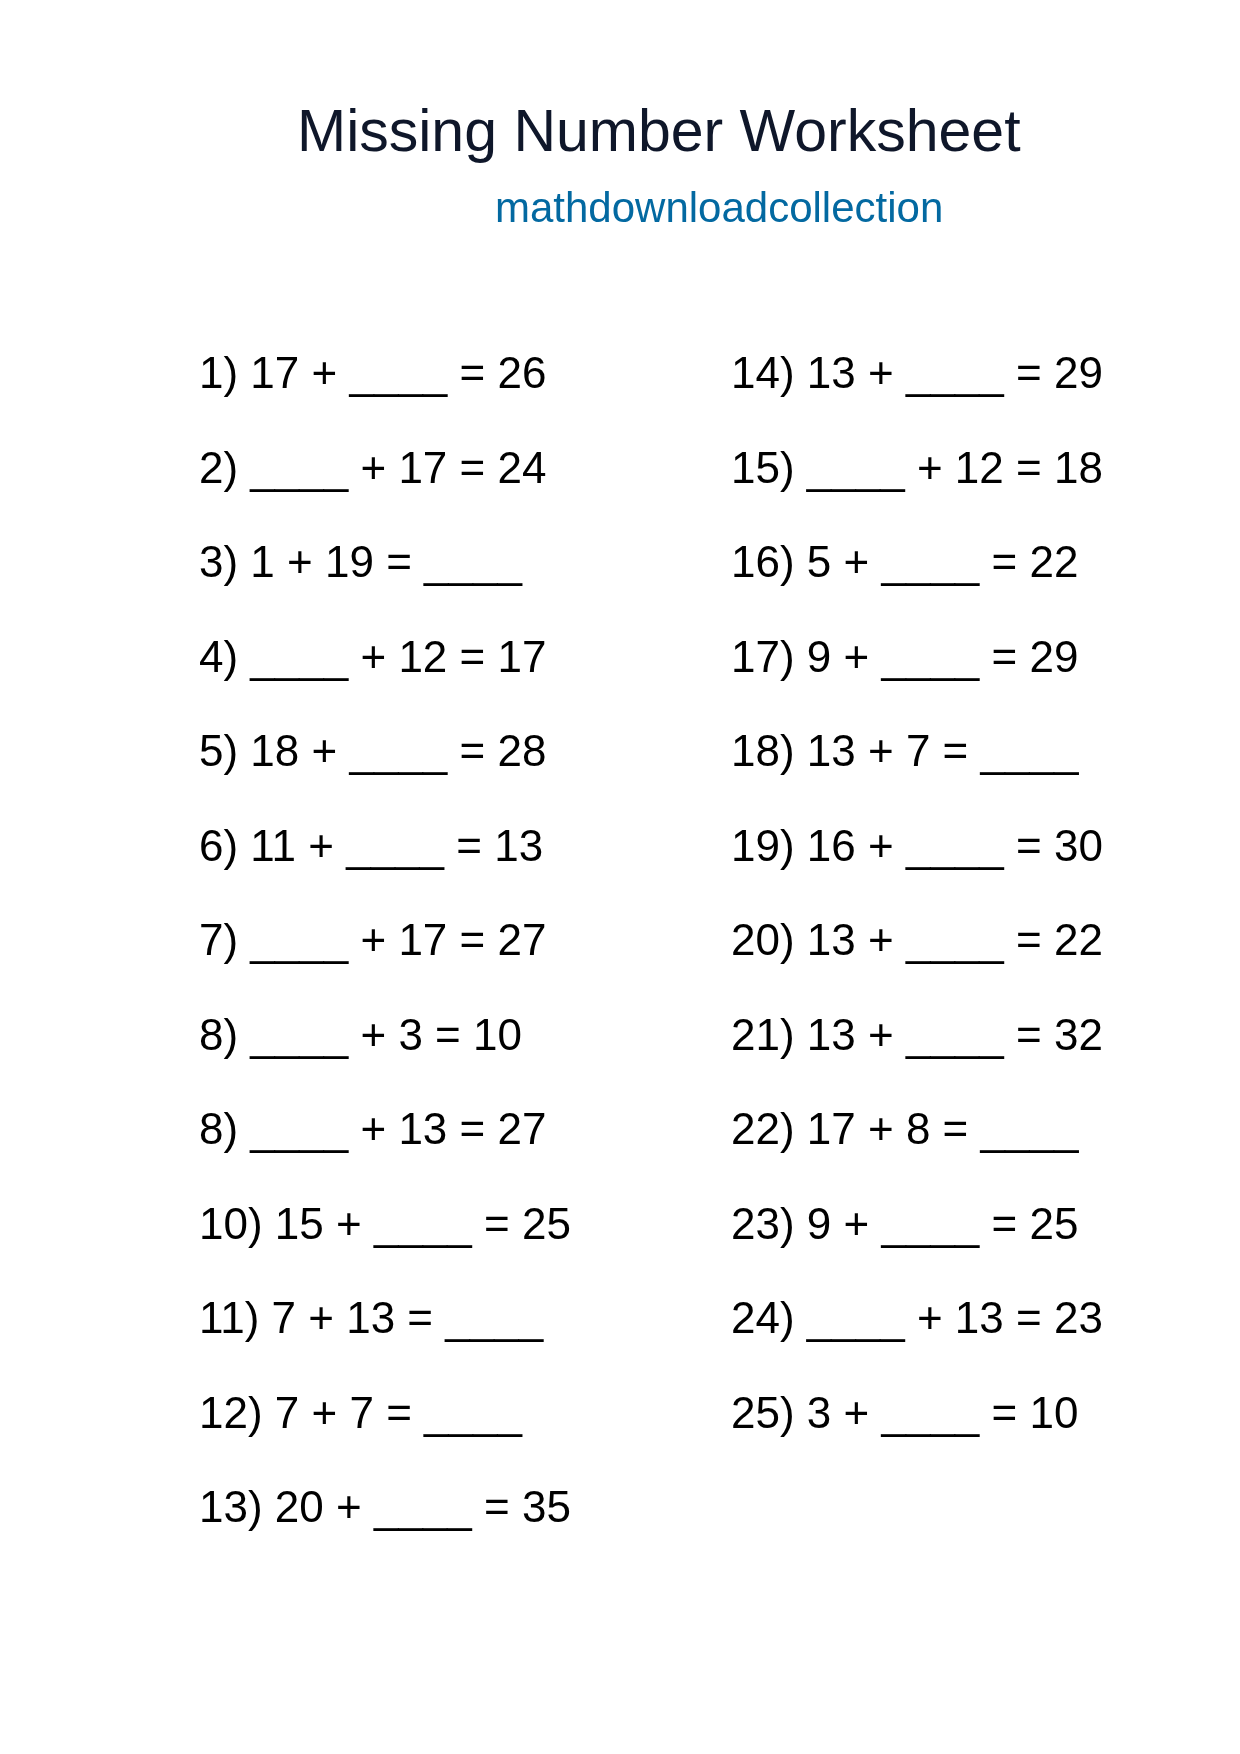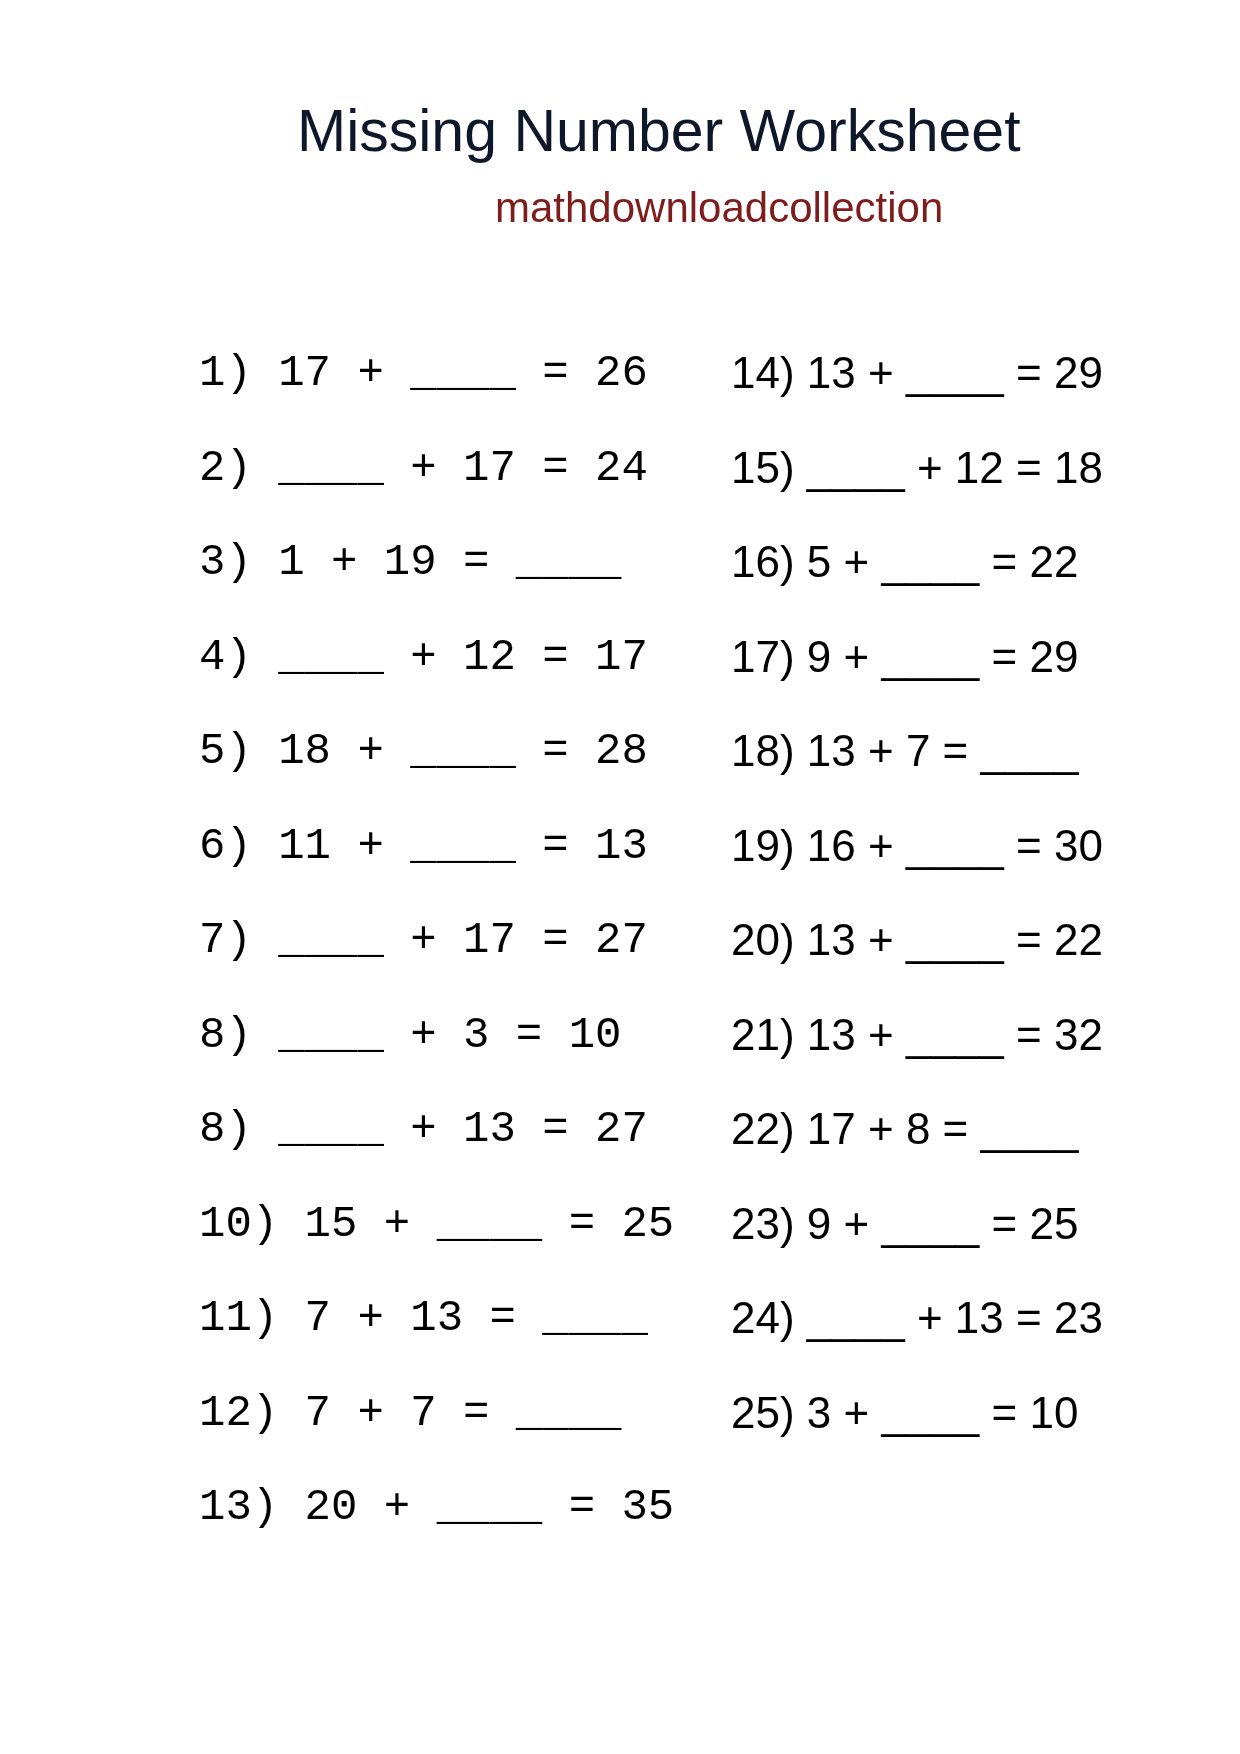--- a/index.html
+++ b/index.html
@@ -24,27 +24,27 @@
       white-space: nowrap;
       color: #0f172a;
     }
     .subtitle {
       position: absolute;
       left: 495px;
       top: 184px;
       font-size: 42px;
       line-height: 48px;
       white-space: nowrap;
-      color: #7f1d1d;
+      color: #0369a1;
     }
     .column {
       position: absolute;
       top: 345px;
     }
-    .col-left { left: 199px; font-family: Liberation Mono, monospace; }
+    .col-left { left: 199px; }
     .col-right { left: 731px; }
     .problem {
       height: 94.5px;
       font-size: 44px;
       line-height: 56px;
       white-space: nowrap;
       color: #000000;
     }
   </style>
 </head>

